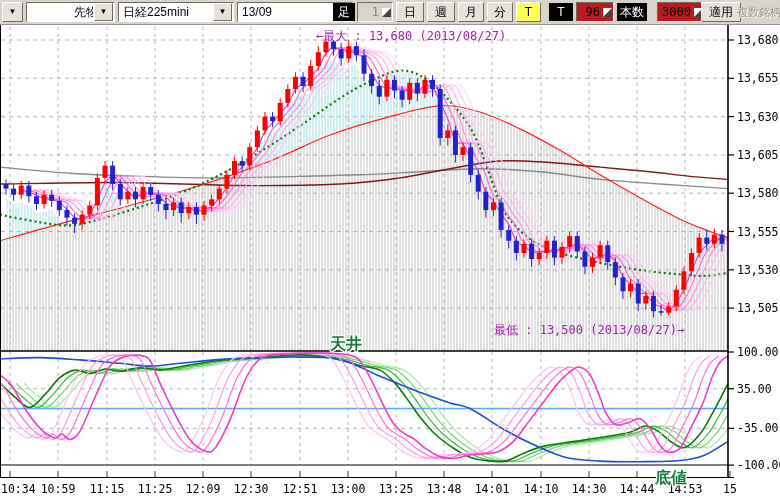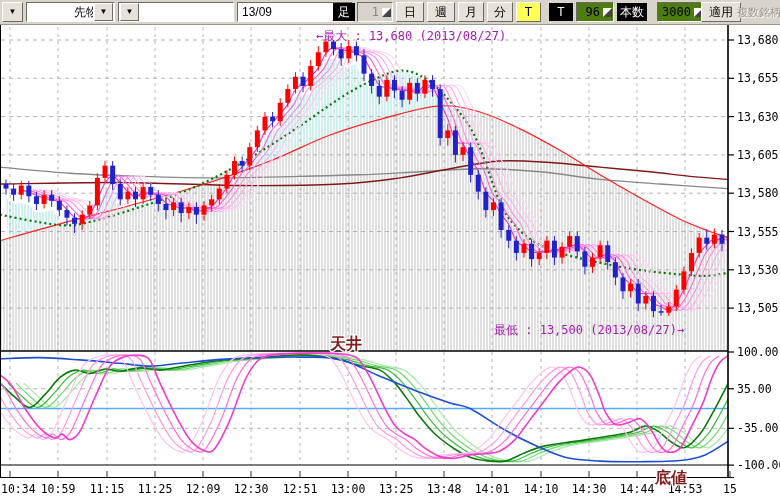--- a/index.html
+++ b/index.html
@@ -10,47 +10,48 @@
            border-bottom:1px solid #9a968e;box-sizing:border-box;}
   .tb{position:absolute;top:2px;height:20px;box-sizing:border-box;font-size:12px;line-height:18px;}
   .raised{background:#e6e2da;border:1px solid;border-color:#fff #6e6a62 #6e6a62 #fff;
           text-align:center;color:#000;cursor:pointer;}
   .combo{background:#fff;border:1px solid;border-color:#6e6a62 #fff #fff #6e6a62;
          display:flex;align-items:center;}
   .combo .val{flex:1;padding:0 4px;white-space:nowrap;overflow:hidden;font-size:12px;}
   .combo .dd{width:17px;height:16px;margin:0 1px;background:#e6e2da;border:1px solid;
              border-color:#fff #6e6a62 #6e6a62 #fff;font-size:8px;line-height:15px;text-align:center;color:#000;}
   .blklabel{background:#000;color:#fff;text-align:center;font-size:12px;line-height:18px;}
-  .spin{background:#4d7c0f;border:1px solid;border-color:#6e6a62 #fff #fff #6e6a62;display:flex;align-items:center;}
+  .spin{background:#b91c1c;border:1px solid;border-color:#6e6a62 #fff #fff #6e6a62;display:flex;align-items:center;}
   .spin .num{flex:1;text-align:right;padding-right:2px;font-size:12px;font-family:"DejaVu Sans Mono",monospace;}
   .spin .wid{width:9px;height:9px;margin:1px;background:linear-gradient(135deg,#fff 48%,#444 52%);}
   .spin.disabled{background:#d8d4cc;}
   .spin.disabled .num{color:#8a867e;}
   .yellow{background:#ffff55;}
   .disabledbtn{color:#9a968e;text-shadow:1px 1px 0 #fff;font-size:11px;line-height:20px;white-space:nowrap;}
   
   .chart{position:absolute;left:0;top:25px;width:780px;height:475px;background:#fff;}
   .anno{position:absolute;font-family:"DejaVu Sans Mono","Liberation Mono",monospace;
         font-size:12px;color:#a21caf;white-space:nowrap;z-index:5;}
-  .redanno{position:absolute;font-size:16px;font-weight:bold;color:#7f1d1d;z-index:6;white-space:nowrap;
+  .redanno{position:absolute;font-size:16px;font-weight:bold;color:#15803d;z-index:6;white-space:nowrap;
            text-shadow:1px 1px 0 #fff,-1px -1px 0 #fff,1px -1px 0 #fff,-1px 1px 0 #fff;}
 </style>
 </head>
 <body>
 
 <div class="app">
 
   <div class="toolbar">
     <div class="tb raised" style="left:2px;width:21px;font-size:8px;line-height:17px;">▼</div>
 
     <div class="tb combo" style="left:26px;width:89px;padding-left:43px;">
       <span class="val">先物</span>
       <span class="dd">▼</span>
     </div>
     <div class="tb combo" style="left:118px;width:116px;">
+      <span class="val">日経225mini</span>
       <span class="dd">▼</span>
     </div>
     <div class="tb combo" style="left:237px;width:116px;">
       <span class="val">13/09</span>
       <span class="dd">▼</span>
     </div>
 
     <div class="tb blklabel" style="left:333px;width:22px;top:3px;height:18px;">足</div>
 
     <div class="tb spin disabled" style="left:357px;width:36px;">

